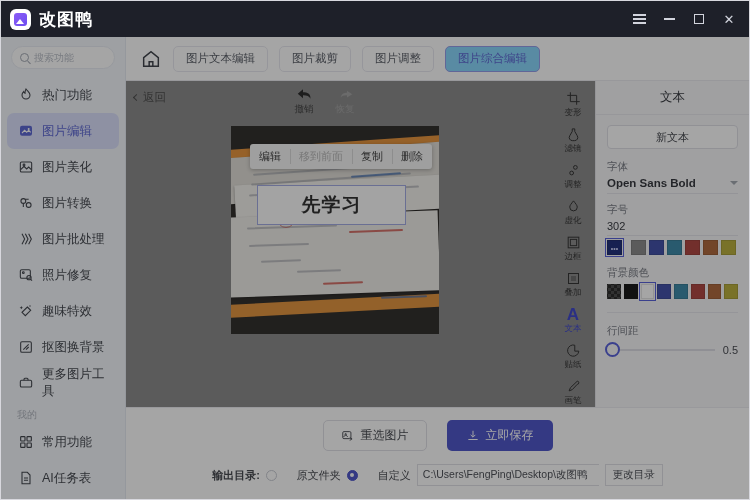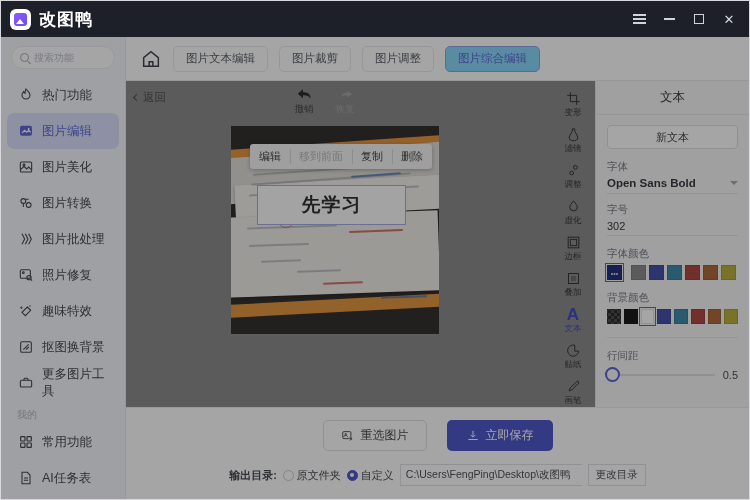--- a/index.html
+++ b/index.html
@@ -340,21 +340,21 @@
   .out-label { font-weight: 700; }
   .radio {
     width: 11px; height: 11px; border-radius: 50%;
     border: 1.4px solid #c3c6cf; flex: 0 0 11px;
   }
   .radio.on { border-color: #3d45c5; background: #3d45c5; position: relative; }
   .radio.on::after {
     content:""; position:absolute; left:2.4px; top:2.4px;
     width:4px; height:4px; border-radius:50%; background:#fff;
   }
-  .radio-opt { display: flex; align-items: center; gap: 3px; }
+  .radio-opt { display: flex; align-items: center; gap: 20px; }
   .path-input {
     width: 182px; height: 22px; border: 1px solid #dcdce4; background: #fff;
     font-size: 10.5px; color: #3a3d45; display: flex; align-items: center;
     padding: 0 5px; overflow: hidden; white-space: nowrap;
     border-right: none;
   }
   .path-btn {
     height: 22px; border: 1px solid #dcdce4; background: #fff;
     font-size: 10.5px; color: #3a3d45; display: flex; align-items: center;
     padding: 0 7px;
@@ -673,21 +673,20 @@
               <span class="caret"></span>
             </div>
 
             <div class="two-col">
               <div class="col">
                 <div class="field-label" style="margin-top:0">字号</div>
                 <div class="num-input">302</div>
               </div>
             </div>
 
-            <div class="field-label">字体颜色</div>
             <div class="swatches">
               <div class="sw dotted sel gap"></div>
               <div class="sw" style="background:#808080"></div>
               <div class="sw" style="background:#2f3fa0"></div>
               <div class="sw" style="background:#2a7fa0"></div>
               <div class="sw" style="background:#a8352f"></div>
               <div class="sw" style="background:#a85a2a"></div>
               <div class="sw" style="background:#b4a82a"></div>
             </div>
 

